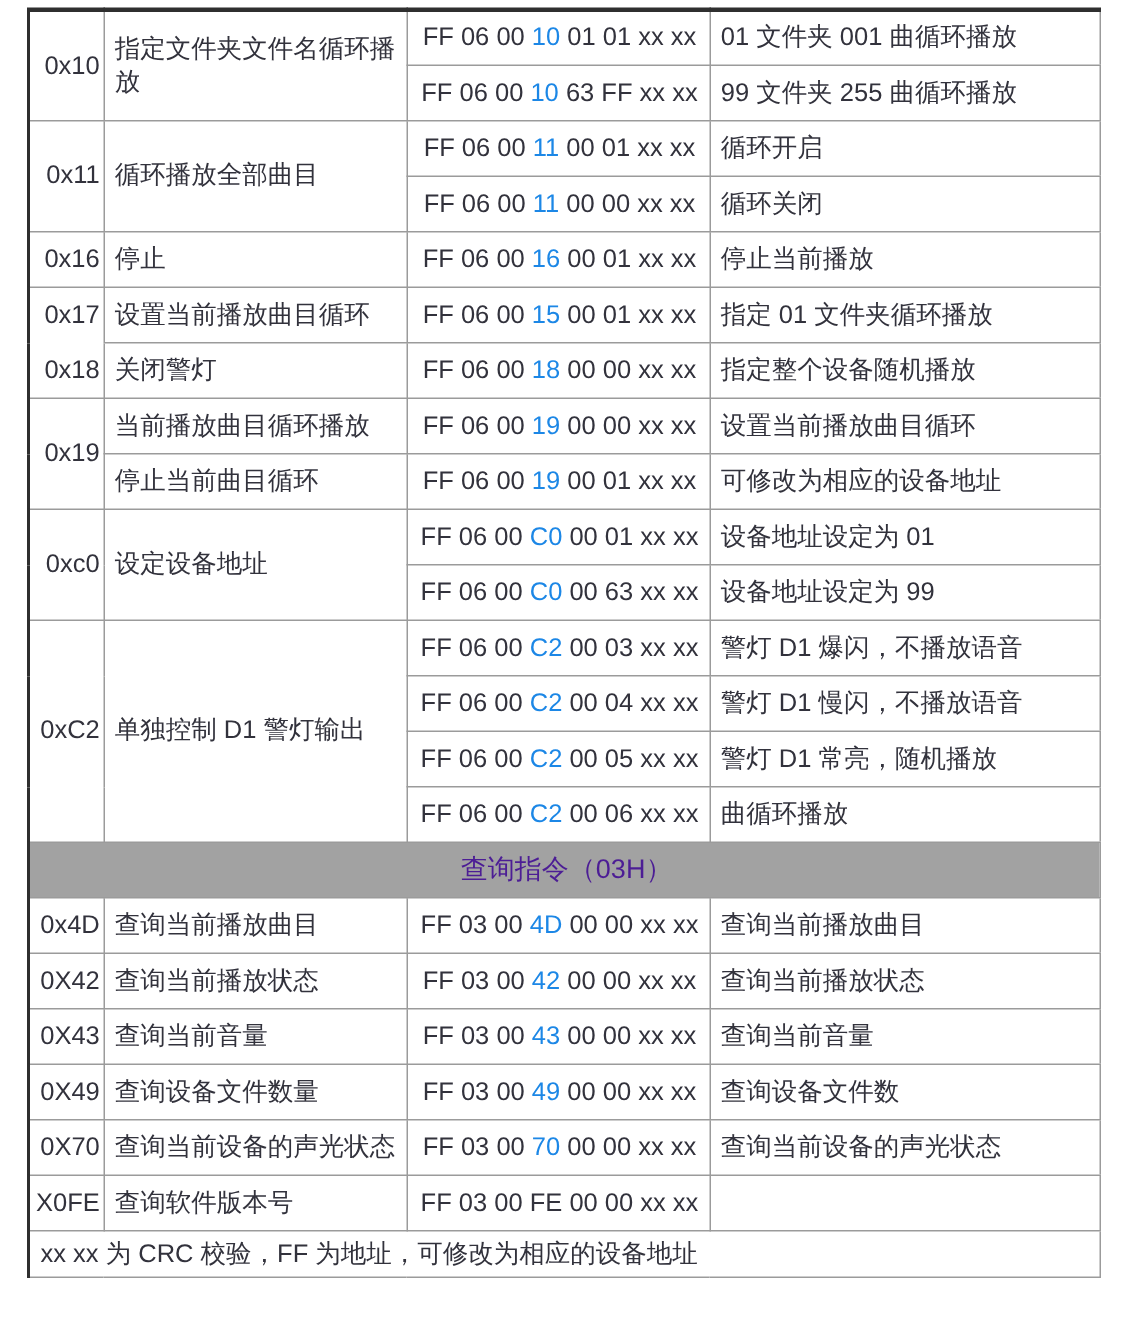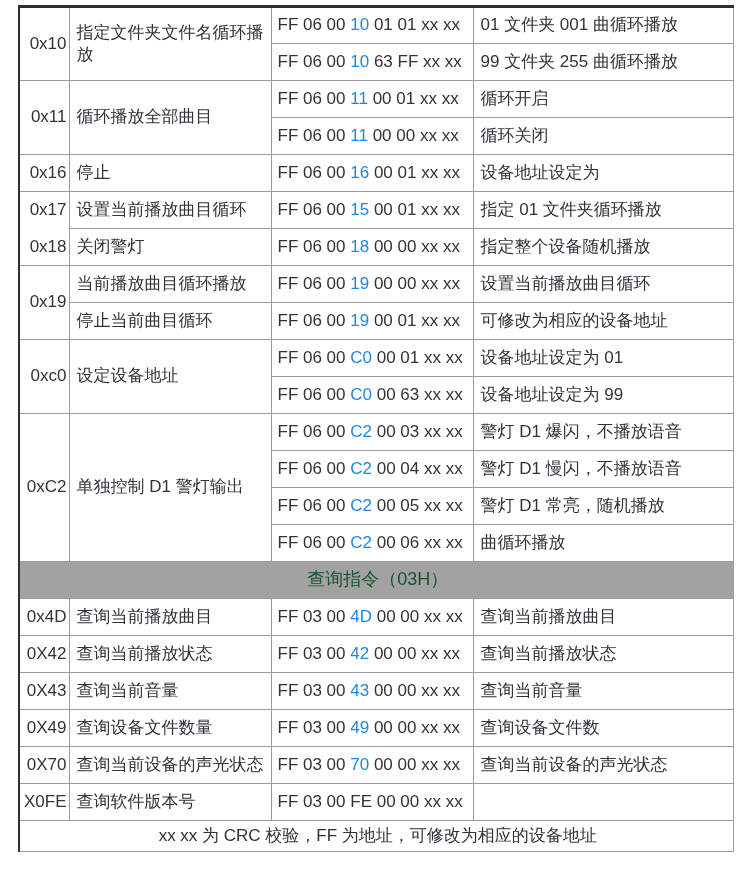--- a/index.html
+++ b/index.html
@@ -35,34 +35,33 @@
     border-bottom: 1px solid var(--border-inner, #9b9b9b);
     padding: 2px 4px 2px 7px;
     vertical-align: middle;
     line-height: 1.32;
     overflow: hidden;
   }
   td:last-child { border-right: none; }
   tr.r { height: 37px; }
   td.code { text-align: right; padding: 2px 2px; }
   td.code.no-bb { border-bottom: none; }
-  td.hex { white-space: pre; padding-left: 6px; letter-spacing: 0; }
+  td.hex { white-space: pre; padding-left: 6px; letter-spacing: 0; text-align: center; }
   .hx { color: var(--text, #32323c); }
   .hx.blue { color: var(--accent-blue, #1c87e6); }
   tr.section-header { height: 37px; }
   tr.section-header td {
     background: var(--section-header-bg, #a2a2a2);
-    color: #14532d;
+    color: #4c1d95;
     text-align: center;
     font-size: 18px;
     border-right: none;
   }
   tr.footer-note { height: 31px; }
   tr.footer-note td {
-    text-align: center;
     border-right: none;
     border-bottom: none;
     font-size: 17px;
   }
 </style>
 </head>
 <body>
 
 <div class="page">
   <table class="cmd-table">
@@ -93,21 +92,21 @@
       </tr>
       <tr class="r">
         <td class="hex"><span class="hx">FF 06 00 </span><span class="hx blue">11</span><span class="hx"> 00 00 xx xx</span></td>
         <td class="result">循环关闭</td>
       </tr>
 
       <tr class="r">
         <td class="code">0x16</td>
         <td class="desc">停止</td>
         <td class="hex"><span class="hx">FF 06 00 </span><span class="hx blue">16</span><span class="hx"> 00 01 xx xx</span></td>
-        <td class="result">设备地址设定为</td>
+        <td class="result">停止当前播放</td>
       </tr>
 
       <tr class="r">
         <td class="code no-bb">0x17</td>
         <td class="desc">设置当前播放曲目循环</td>
         <td class="hex"><span class="hx">FF 06 00 </span><span class="hx blue">15</span><span class="hx"> 00 01 xx xx</span></td>
         <td class="result">指定 01 文件夹循环播放</td>
       </tr>
 
       <tr class="r">

